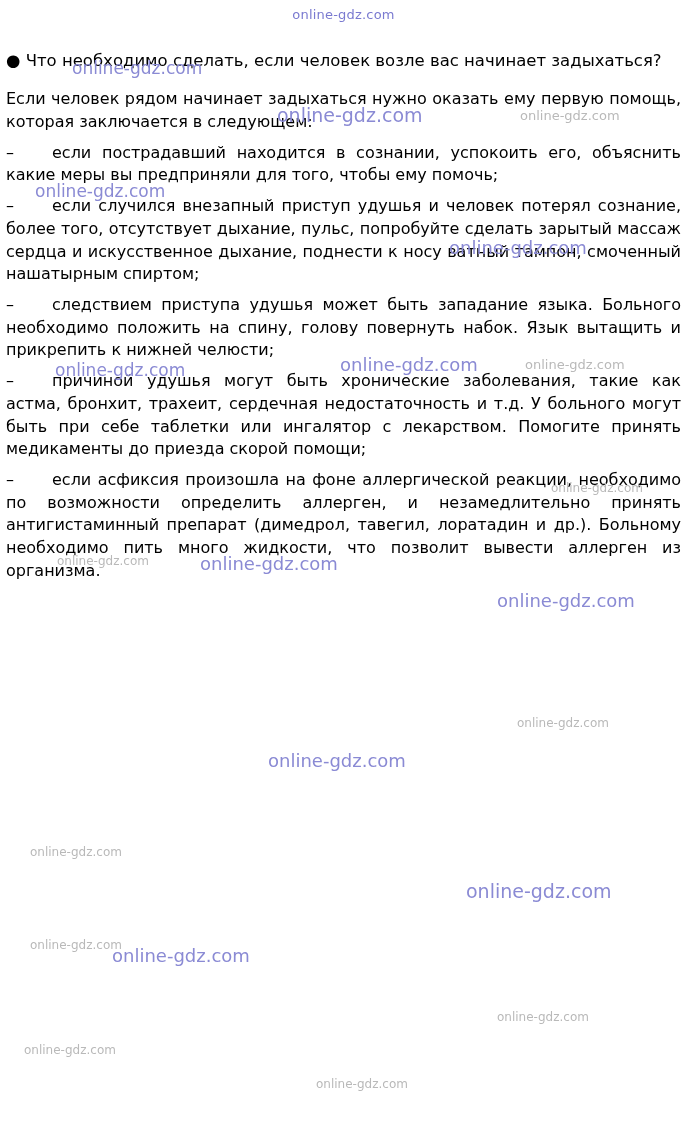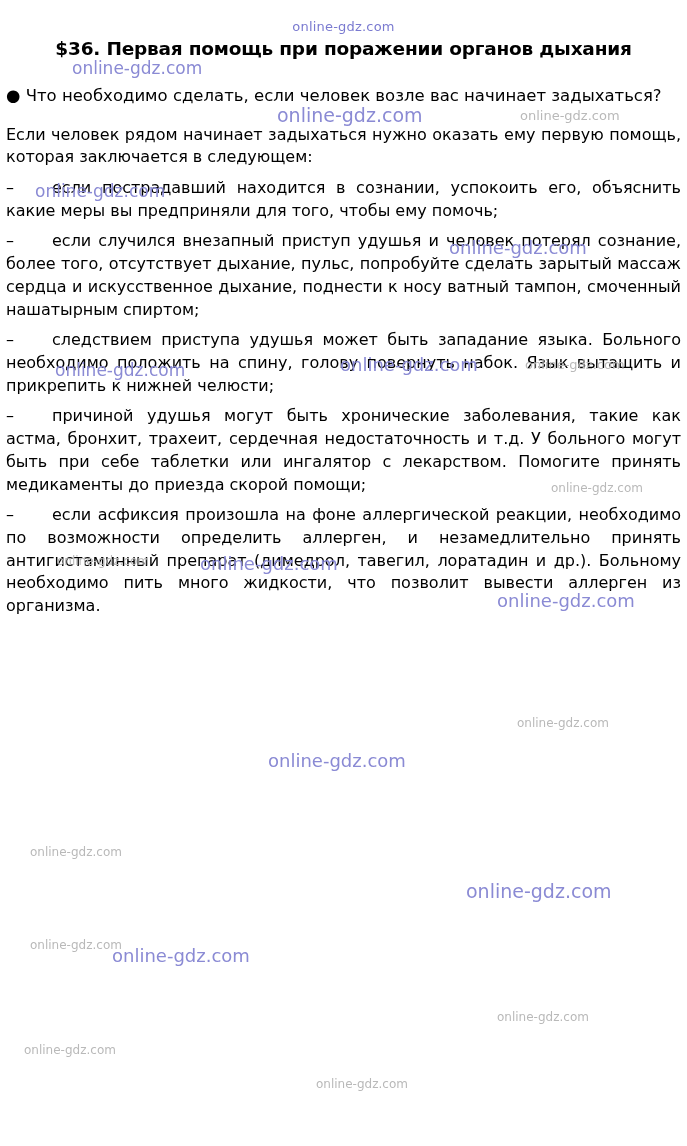--- a/index.html
+++ b/index.html
@@ -13,21 +13,21 @@
     position: relative;
     font-family: "DejaVu Sans", sans-serif;
     color: #000000;
     overflow: hidden;
   }
   .page {
     position: relative;
     width: 687px;
     height: 1048px;
     box-sizing: border-box;
-    padding: 16px 6px;
+    padding: 4px 6px;
   }
   .top-wm {
     text-align: center;
     color: #7a7ad0;
     font-size: 13px;
     font-family: "DejaVu Sans", sans-serif;
     letter-spacing: 0.2px;
     padding-top: 3px;
     height: 17px;
   }
@@ -87,21 +87,20 @@
     color: #8a8ad4;
   }
 </style>
 </head>
 <body>
 
 <div class="page">
 
   <div class="top-wm">online-gdz.com</div>
 
-  <h1 class="title">$36. Первая помощь при поражении органов дыхания</h1>
 
 
   <div class="bullet-q">● Что необходимо сделать, если человек возле вас начинает задыхаться?</div>
 
   <div class="para">Если человек рядом начинает задыхаться нужно оказать ему первую помощь, которая заключается в следующем:</div>
 
   <div class="item"><span class="dash">–</span><span>если пострадавший находится в сознании, успокоить его, объяснить какие меры вы предприняли для того, чтобы ему помочь;</span></div>
   <div class="item"><span class="dash">–</span><span>если случился внезапный приступ удушья и человек потерял сознание, более того, отсутствует дыхание, пульс, попробуйте сделать зарытый массаж сердца и искусственное дыхание, поднести к носу ватный тампон, смоченный нашатырным спиртом;</span></div>
   <div class="item"><span class="dash">–</span><span>следствием приступа удушья может быть западание языка. Больного необходимо положить на спину, голову повернуть набок. Язык вытащить и прикрепить к нижней челюсти;</span></div>
   <div class="item"><span class="dash">–</span><span>причиной удушья могут быть хронические заболевания, такие как астма, бронхит, трахеит, сердечная недостаточность и т.д. У больного могут быть при себе таблетки или ингалятор с лекарством. Помогите принять медикаменты до приезда скорой помощи;</span></div>

